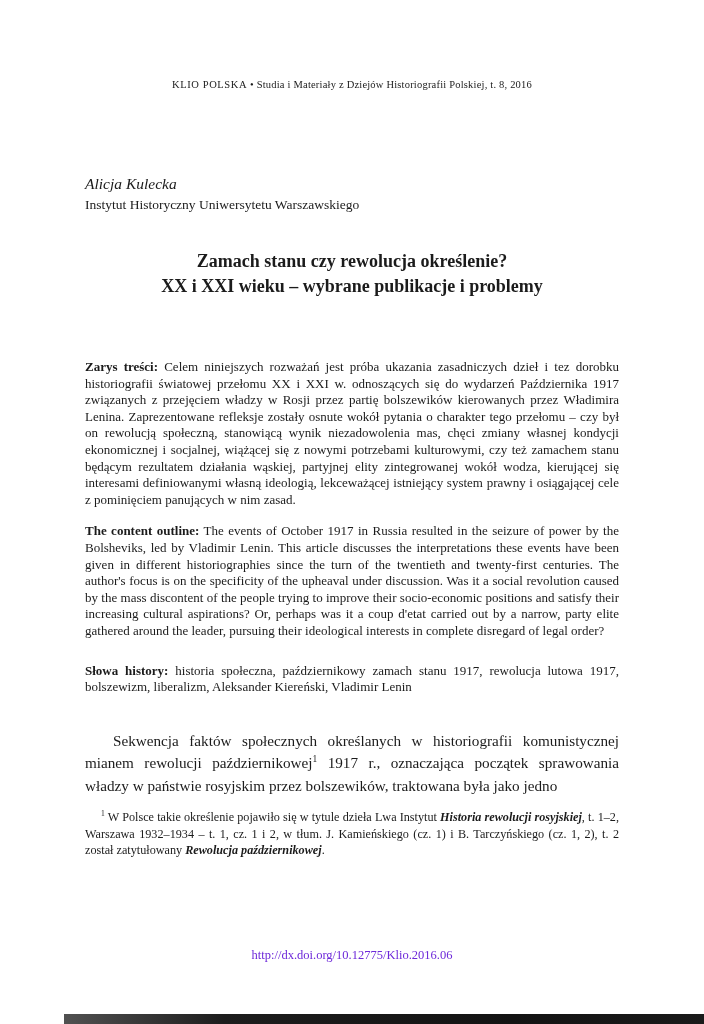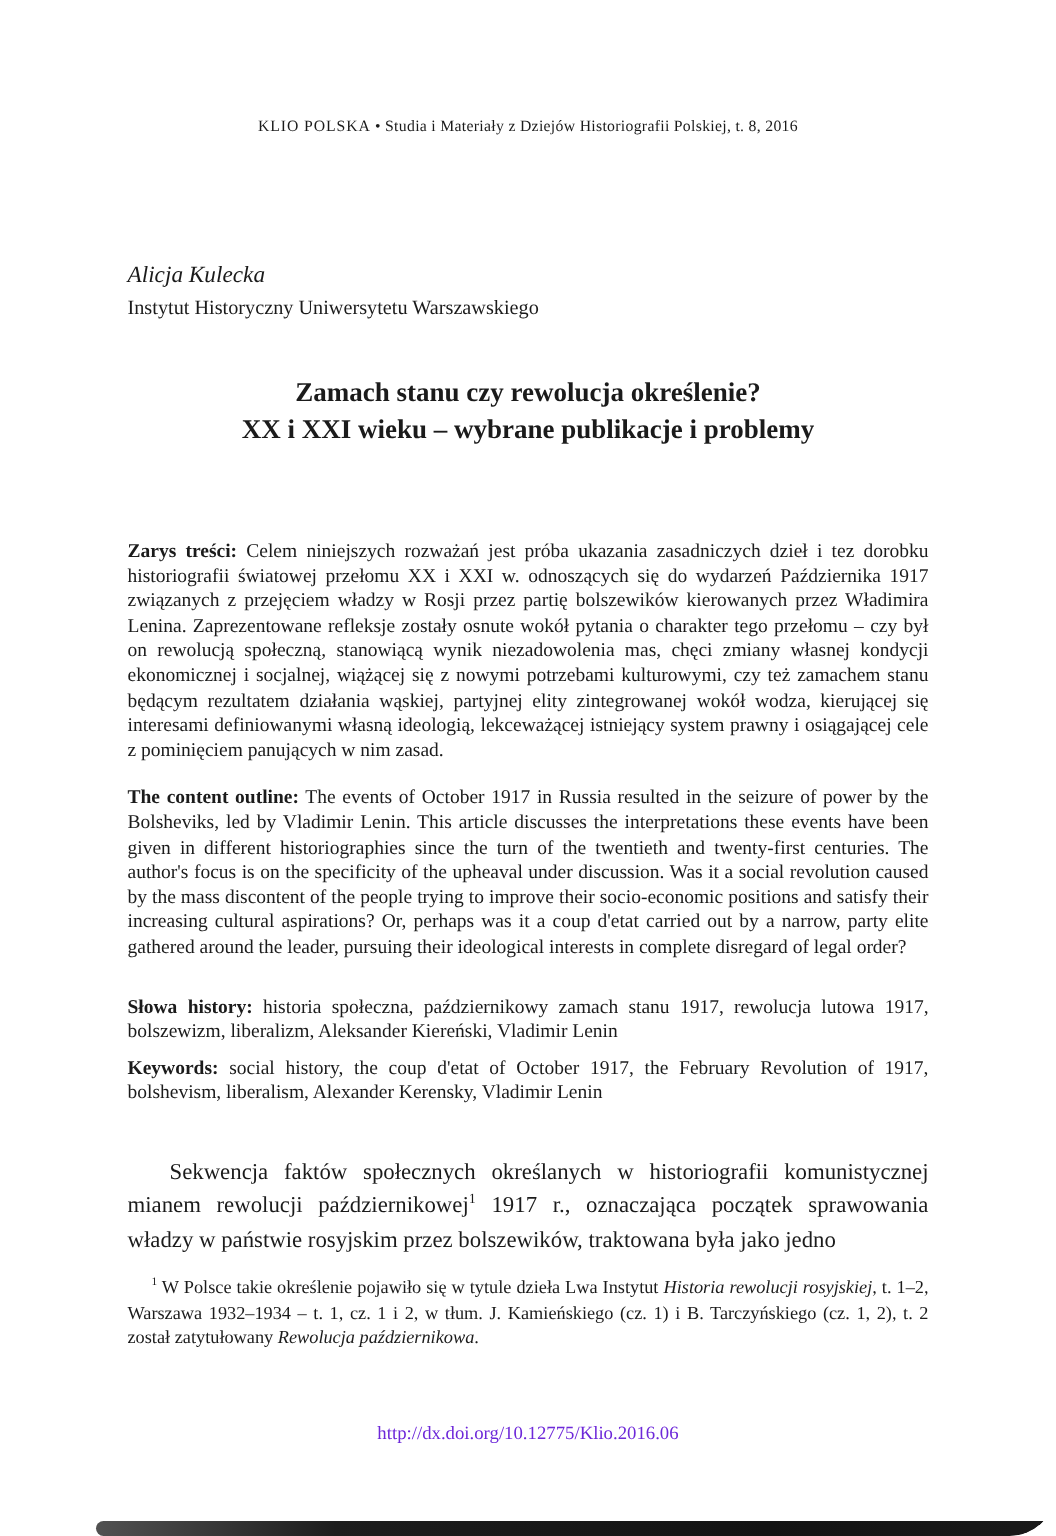--- a/index.html
+++ b/index.html
@@ -1,15 +1,15 @@
 <!DOCTYPE html>
 <html lang="pl"><head>
 <meta charset="utf-8">
 <style>
-  * { margin:0; padding:0; box-sizing:border-box;border-radius:31px; }
+  * { margin:0; padding:0; box-sizing:border-box; }
   html, body { background:#ffffff; }
   .page {
     position:relative;
     width:704px;
     height:1024px;
     margin:0 auto;
     background:#ffffff;
     font-family:"Liberation Serif", serif;
     color:#1b1b1b;
     overflow:hidden;
@@ -68,21 +68,21 @@
   }
   .scan-bar {
     position:absolute;
     left:64px;
     right:0;
     bottom:0;
     height:10px;
     background:linear-gradient(to right, #515151, #1d1d1d 25%, #131313 70%, #1a1a1a);
   }
   b { font-weight:bold; }
-  i { font-style:italic; }
+  i { font-style:italic;font-weight:bold; }
 </style>
 </head>
 <body>
 
 <div class="page">
 
   <header class="running-header"><span class="journal-name">KLIO POLSKA</span><span> • Studia i Materiały z Dziejów Historiografii Polskiej, t. 8, 2016</span></header>
 
   <section class="byline">
     <p class="author">Alicja Kulecka</p>
@@ -95,29 +95,28 @@
   </h1>
 
   <section class="abstracts">
 
     <p class="abstract abstract-pl"><b>Zarys treści:</b><span> Celem niniejszych rozważań jest próba ukazania zasadniczych dzieł i tez dorobku historiografii światowej przełomu XX i XXI w. odnoszących się do wydarzeń Października 1917 związanych z przejęciem władzy w Rosji przez partię bolszewików kierowanych przez Władimira Lenina. Zaprezentowane refleksje zostały osnute wokół pytania o charakter tego przełomu – czy był on rewolucją społeczną, stanowiącą wynik niezadowolenia mas, chęci zmiany własnej kondycji ekonomicznej i socjalnej, wiążącej się z nowymi potrzebami kulturowymi, czy też zamachem stanu będącym rezultatem działania wąskiej, partyjnej elity zintegrowanej wokół wodza, kierującej się interesami definiowanymi własną ideologią, lekceważącej istniejący system prawny i osiągającej cele z pominięciem panujących w nim zasad.</span></p>
 
     <p class="abstract abstract-en"><b>The content outline:</b><span> The events of October 1917 in Russia resulted in the seizure of power by the Bolsheviks, led by Vladimir Lenin. This article discusses the interpretations these events have been given in different historiographies since the turn of the twentieth and twenty-first centuries. The author's focus is on the specificity of the upheaval under discussion. Was it a social revolution caused by the mass discontent of the people trying to improve their socio-economic positions and satisfy their increasing cultural aspirations? Or, perhaps was it a coup d'etat carried out by a narrow, party elite gathered around the leader, pursuing their ideological interests in complete disregard of legal order?</span></p>
 
     <p class="keywords keywords-pl"><b>Słowa history:</b><span> historia społeczna, październikowy zamach stanu 1917, rewolucja lutowa 1917, bolszewizm, liberalizm, Aleksander Kiereński, Vladimir Lenin</span></p>
 
-    <p class="keywords keywords-en"><b>Keywords:</b><span> social history, the coup d'etat of October 1917, the February Revolution of 1917, bolshevism, liberalism, Alexander Kerensky, Vladimir Lenin</span></p>
 
   </section>
 
   <section class="body-text">
     <p class="body-para"><span>Sekwencja faktów społecznych określanych w historiografii komunistycznej mianem rewolucji październikowej</span><sup>1</sup><span> 1917 r., oznaczająca początek sprawowania władzy w państwie rosyjskim przez bolszewików, traktowana była jako jedno</span></p>
   </section>
 
   <section class="footnote">
-    <p><sup>1</sup><span> W Polsce takie określenie pojawiło się w tytule dzieła Lwa Instytut </span><i>Historia rewolucji rosyjskiej</i><span>, t. 1–2, Warszawa 1932–1934 – t. 1, cz. 1 i 2, w tłum. J. Kamieńskiego (cz. 1) i B. Tarczyńskiego (cz. 1, 2), t. 2 został zatytułowany </span><i>Rewolucja październikowa</i><span>.</span></p>
+    <p><sup>1</sup><span> W Polsce takie określenie pojawiło się w tytule dzieła Lwa Instytut </span><i>Historia rewolucji rosyjskiej</i><span>, t. 1–2, Warszawa 1932–1934 – t. 1, cz. 1 i 2, w tłum. J. Kamieńskiego (cz. 1) i B. Tarczyńskiego (cz. 1, 2), t. 2 został zatytułowany </span><i>Rewolucja październikowej</i><span>.</span></p>
   </section>
 
   <div class="doi">http://dx.doi.org/10.12775/Klio.2016.06</div>
 
   <div class="scan-bar"></div>
 
 </div>
 
 </body></html>

